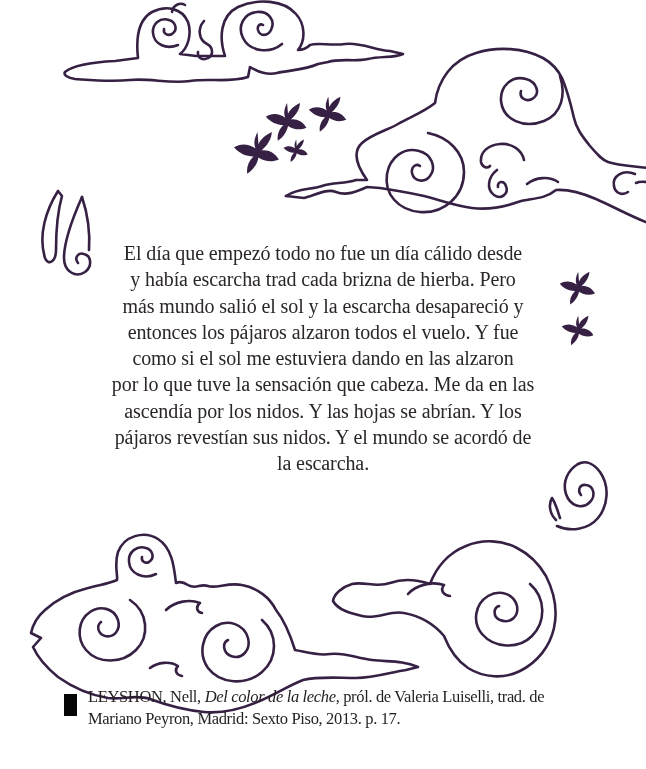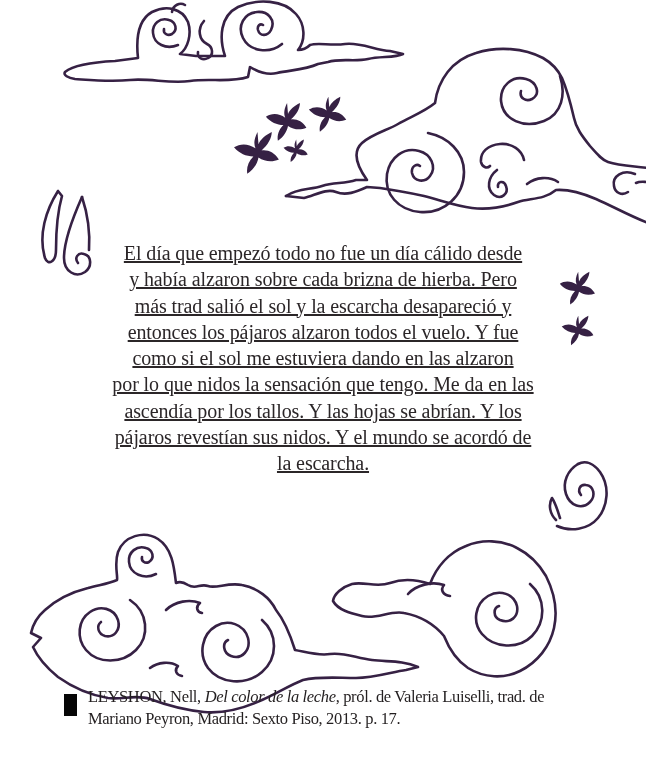--- a/index.html
+++ b/index.html
@@ -15,21 +15,21 @@
   .illos path{fill:none;stroke:#362144;stroke-width:2.6;stroke-linecap:round;stroke-linejoin:round;}
   .illos .bird-fill{fill:#362144;stroke:none;}
   .poem{
     position:absolute;
     left:63px;top:240px;width:520px;
     text-align:center;
     font-size:20px;line-height:26.3px;
     color:#2b2628;
     letter-spacing:-0.1px;
   }
-  .poem .pline{white-space:nowrap;text-decoration:underline;}
+  .poem .pline{white-space:nowrap;}
   .citation{
     position:absolute;
     left:88px;top:686px;width:552px;
     font-size:16.5px;line-height:22px;
     letter-spacing:-0.35px;
     color:#231f20;
   }
   .citation .cline{white-space:nowrap;}
   .cite-bar{
     position:absolute;
@@ -134,26 +134,26 @@
         C436,568 448,553 466,546 C482,539 502,540 517,548 C529,554 539,564 546,576
         C554,592 558,610 554,628 C550,646 538,662 520,671 C504,679 484,678 468,668 C456,660 448,646 444,636
         C434,624 420,616 404,613 C390,610 376,620 362,616 C350,613 338,610 333,601 Z"></path>
       <path d="M530,584 C546,598 546,622 532,636 C518,650 494,648 482,634 C472,622 475,604 488,596 C500,589 514,594 517,606 C519,617 510,624 500,620 C493,617 493,608 499,606"></path>
       <path d="M408,594 C416,585 432,581 444,585 C440,590 443,595 450,596"></path>
     </g>
   </svg>
 
   <div class="poem">
     <div class="pline">El día que empezó todo no fue un día cálido desde</div>
-    <div class="pline">y había alzaron sobre cada brizna de hierba. Pero</div>
-    <div class="pline">más trad salió el sol y la escarcha desapareció y</div>
+    <div class="pline">y había escarcha trad cada brizna de hierba. Pero</div>
+    <div class="pline">más mundo salió el sol y la escarcha desapareció y</div>
     <div class="pline">entonces los pájaros alzaron todos el vuelo. Y fue</div>
     <div class="pline">como si el sol me estuviera dando en las alzaron</div>
-    <div class="pline">por lo que nidos la sensación que tengo. Me da en las</div>
-    <div class="pline">ascendía por los tallos. Y las hojas se abrían. Y los</div>
+    <div class="pline">por lo que tuve la sensación que cabeza. Me da en las</div>
+    <div class="pline">ascendía por los nidos. Y las hojas se abrían. Y los</div>
     <div class="pline">pájaros revestían sus nidos. Y el mundo se acordó de</div>
     <div class="pline">la escarcha.</div>
   </div>
 
   <div class="cite-bar"></div>
   <div class="citation">
     <div class="cline"><span>LEYSHON, Nell, </span><em>Del color de la leche</em><span>, pról. de Valeria Luiselli, trad. de</span></div>
     <div class="cline">Mariano Peyron, Madrid: Sexto Piso, 2013. p. 17.</div>
   </div>
 

